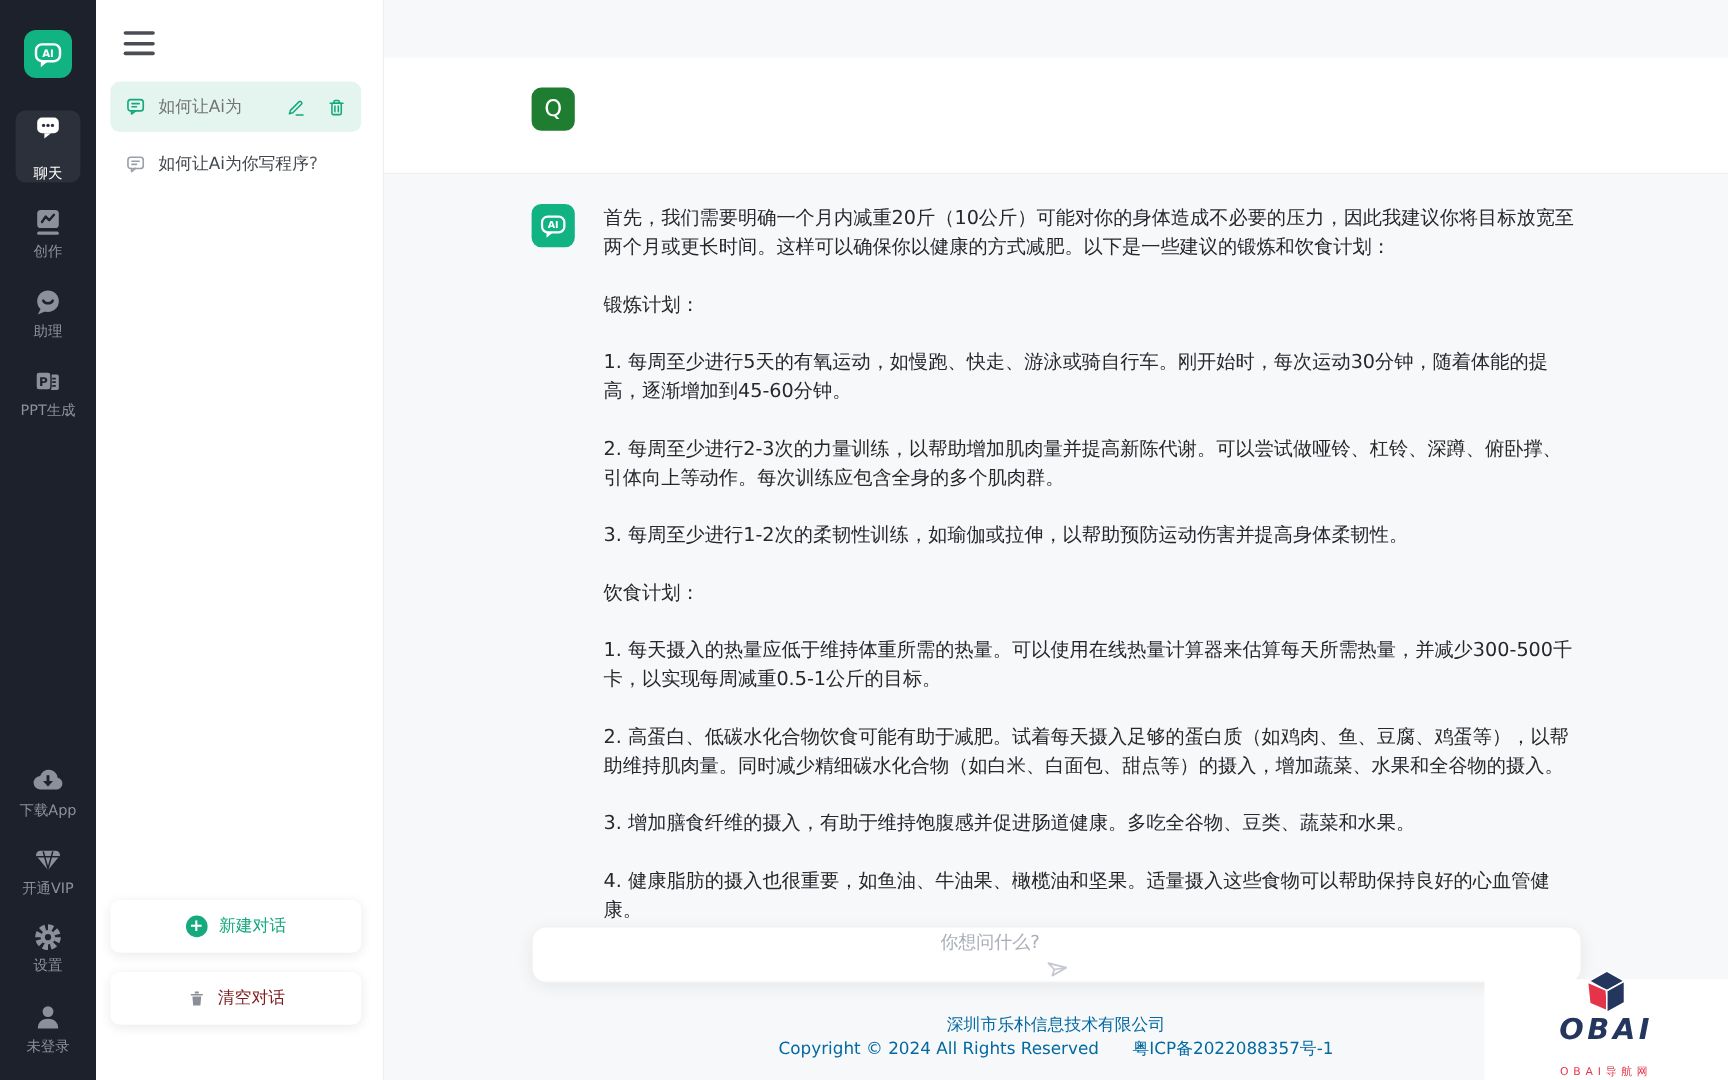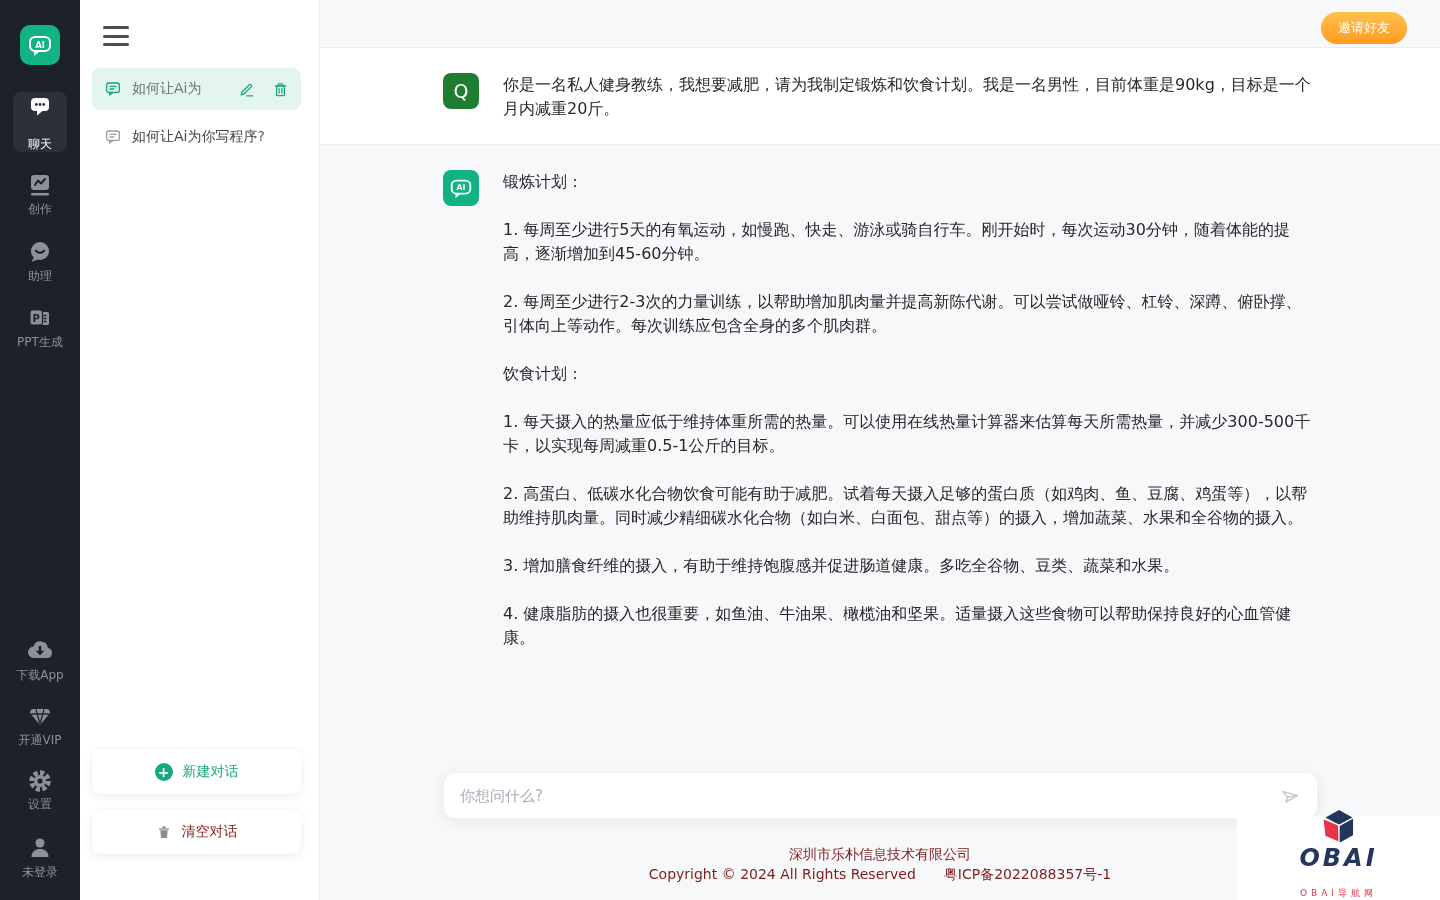--- a/index.html
+++ b/index.html
@@ -50,27 +50,27 @@
     display:flex; padding:25px 0 0 123px; gap:24px; overflow:hidden; }
   .avatar-q { width:36px; height:36px; border-radius:8px; background:#1f7d31; color:#fff; flex:0 0 36px;
     display:flex; align-items:center; justify-content:center; font-size:19px; }
   .avatar-ai { width:36px; height:36px; border-radius:8px; background:#12b382; flex:0 0 36px;
     display:flex; align-items:center; justify-content:center; }
   .msg { max-width:812px; font-size:16px; line-height:24px; color:#26282c; }
   .msg p { margin-bottom:24px; }
   
   .ask-box { position:absolute; left:443px; top:772px; width:875px; height:47px; background:#fff;
     border-radius:12px; box-shadow:0 3px 14px rgba(0,0,0,.07); border:1px solid #f2f2f4;
-    display:flex; align-items:center; padding:0 16px; z-index:40; }
+    display:flex; align-items:center; padding:0 16px; z-index:40;flex-direction:column; }
   .ask-box input { flex:1; border:none; outline:none; font-size:15px; color:#26282c; background:transparent;
     font-family:inherit; }
   .ask-box input::placeholder { color:#a8adb7; }
   .send-icon { color:#c5c8d2; cursor:pointer; display:flex; }
   
-  .footer { position:absolute; left:0; right:0; top:844px; text-align:center; color:#7f1d1d;
+  .footer { position:absolute; left:0; right:0; top:844px; text-align:center; color:#0369a1;
     font-size:14px; line-height:20px; z-index:5; }
   
   .obai-box { position:absolute; right:0; bottom:0; width:203px; height:84px; background:#fff; z-index:50;
     display:flex; flex-direction:column; align-items:center; justify-content:space-between; padding-top:2px; }
   .obai-cube { margin-top:-12px; }
   .obai-word { font-weight:800; font-style:italic; font-size:24px; letter-spacing:3px; color:#24365e;
     line-height:22px; font-family:"DejaVu Sans","Liberation Sans",sans-serif; }
   .obai-sub { color:#e53449; font-size:9px; letter-spacing:4px; margin-top:18px; }
   .icon { display:inline-flex; }
 </style>
@@ -233,41 +233,39 @@
         <path d="M9.5 3.5 h5 v2.5 h-5 z"></path>
         <path d="M6.5 9.5 h11 l-1 11.5 h-9 z"></path>
       </svg>
     </span>
     <span>清空对话</span>
   </div>
 </div>
 
 <div class="main">
 
-  <div class="topbar">
-    <button class="invite-btn">邀请好友</button>
-  </div>
 
   <div class="q-row">
     <div class="avatar-q">Q</div>
-    <div class="msg">你是一名私人健身教练，我想要减肥，请为我制定锻炼和饮食计划。我是一名男性，目前体重是90kg，目标是一个月内减重20斤。</div>
   </div>
 
   <div class="a-row">
     <div class="avatar-ai">
       <svg width="26" height="26" viewBox="0 0 28 28">
         <rect x="4" y="6" width="20" height="14" rx="5" fill="none" stroke="#fff" stroke-width="2"></rect>
         <path d="M8 20 L8 25 L14 20 Z" fill="#fff"></path>
         <text x="14" y="16.5" text-anchor="middle" font-size="8.5" font-weight="bold" fill="#fff" font-family="DejaVu Sans,sans-serif">AI</text>
       </svg>
     </div>
     <div class="msg">
+      <p>首先，我们需要明确一个月内减重20斤（10公斤）可能对你的身体造成不必要的压力，因此我建议你将目标放宽至两个月或更长时间。这样可以确保你以健康的方式减肥。以下是一些建议的锻炼和饮食计划：</p>
       <p>锻炼计划：</p>
       <p>1. 每周至少进行5天的有氧运动，如慢跑、快走、游泳或骑自行车。刚开始时，每次运动30分钟，随着体能的提高，逐渐增加到45-60分钟。</p>
       <p>2. 每周至少进行2-3次的力量训练，以帮助增加肌肉量并提高新陈代谢。可以尝试做哑铃、杠铃、深蹲、俯卧撑、引体向上等动作。每次训练应包含全身的多个肌肉群。</p>
+      <p>3. 每周至少进行1-2次的柔韧性训练，如瑜伽或拉伸，以帮助预防运动伤害并提高身体柔韧性。</p>
       <p>饮食计划：</p>
       <p>1. 每天摄入的热量应低于维持体重所需的热量。可以使用在线热量计算器来估算每天所需热量，并减少300-500千卡，以实现每周减重0.5-1公斤的目标。</p>
       <p>2. 高蛋白、低碳水化合物饮食可能有助于减肥。试着每天摄入足够的蛋白质（如鸡肉、鱼、豆腐、鸡蛋等），以帮助维持肌肉量。同时减少精细碳水化合物（如白米、白面包、甜点等）的摄入，增加蔬菜、水果和全谷物的摄入。</p>
       <p>3. 增加膳食纤维的摄入，有助于维持饱腹感并促进肠道健康。多吃全谷物、豆类、蔬菜和水果。</p>
       <p>4. 健康脂肪的摄入也很重要，如鱼油、牛油果、橄榄油和坚果。适量摄入这些食物可以帮助保持良好的心血管健康。</p>
     </div>
   </div>
 
   <div class="footer">
     <div>深圳市乐朴信息技术有限公司</div>

